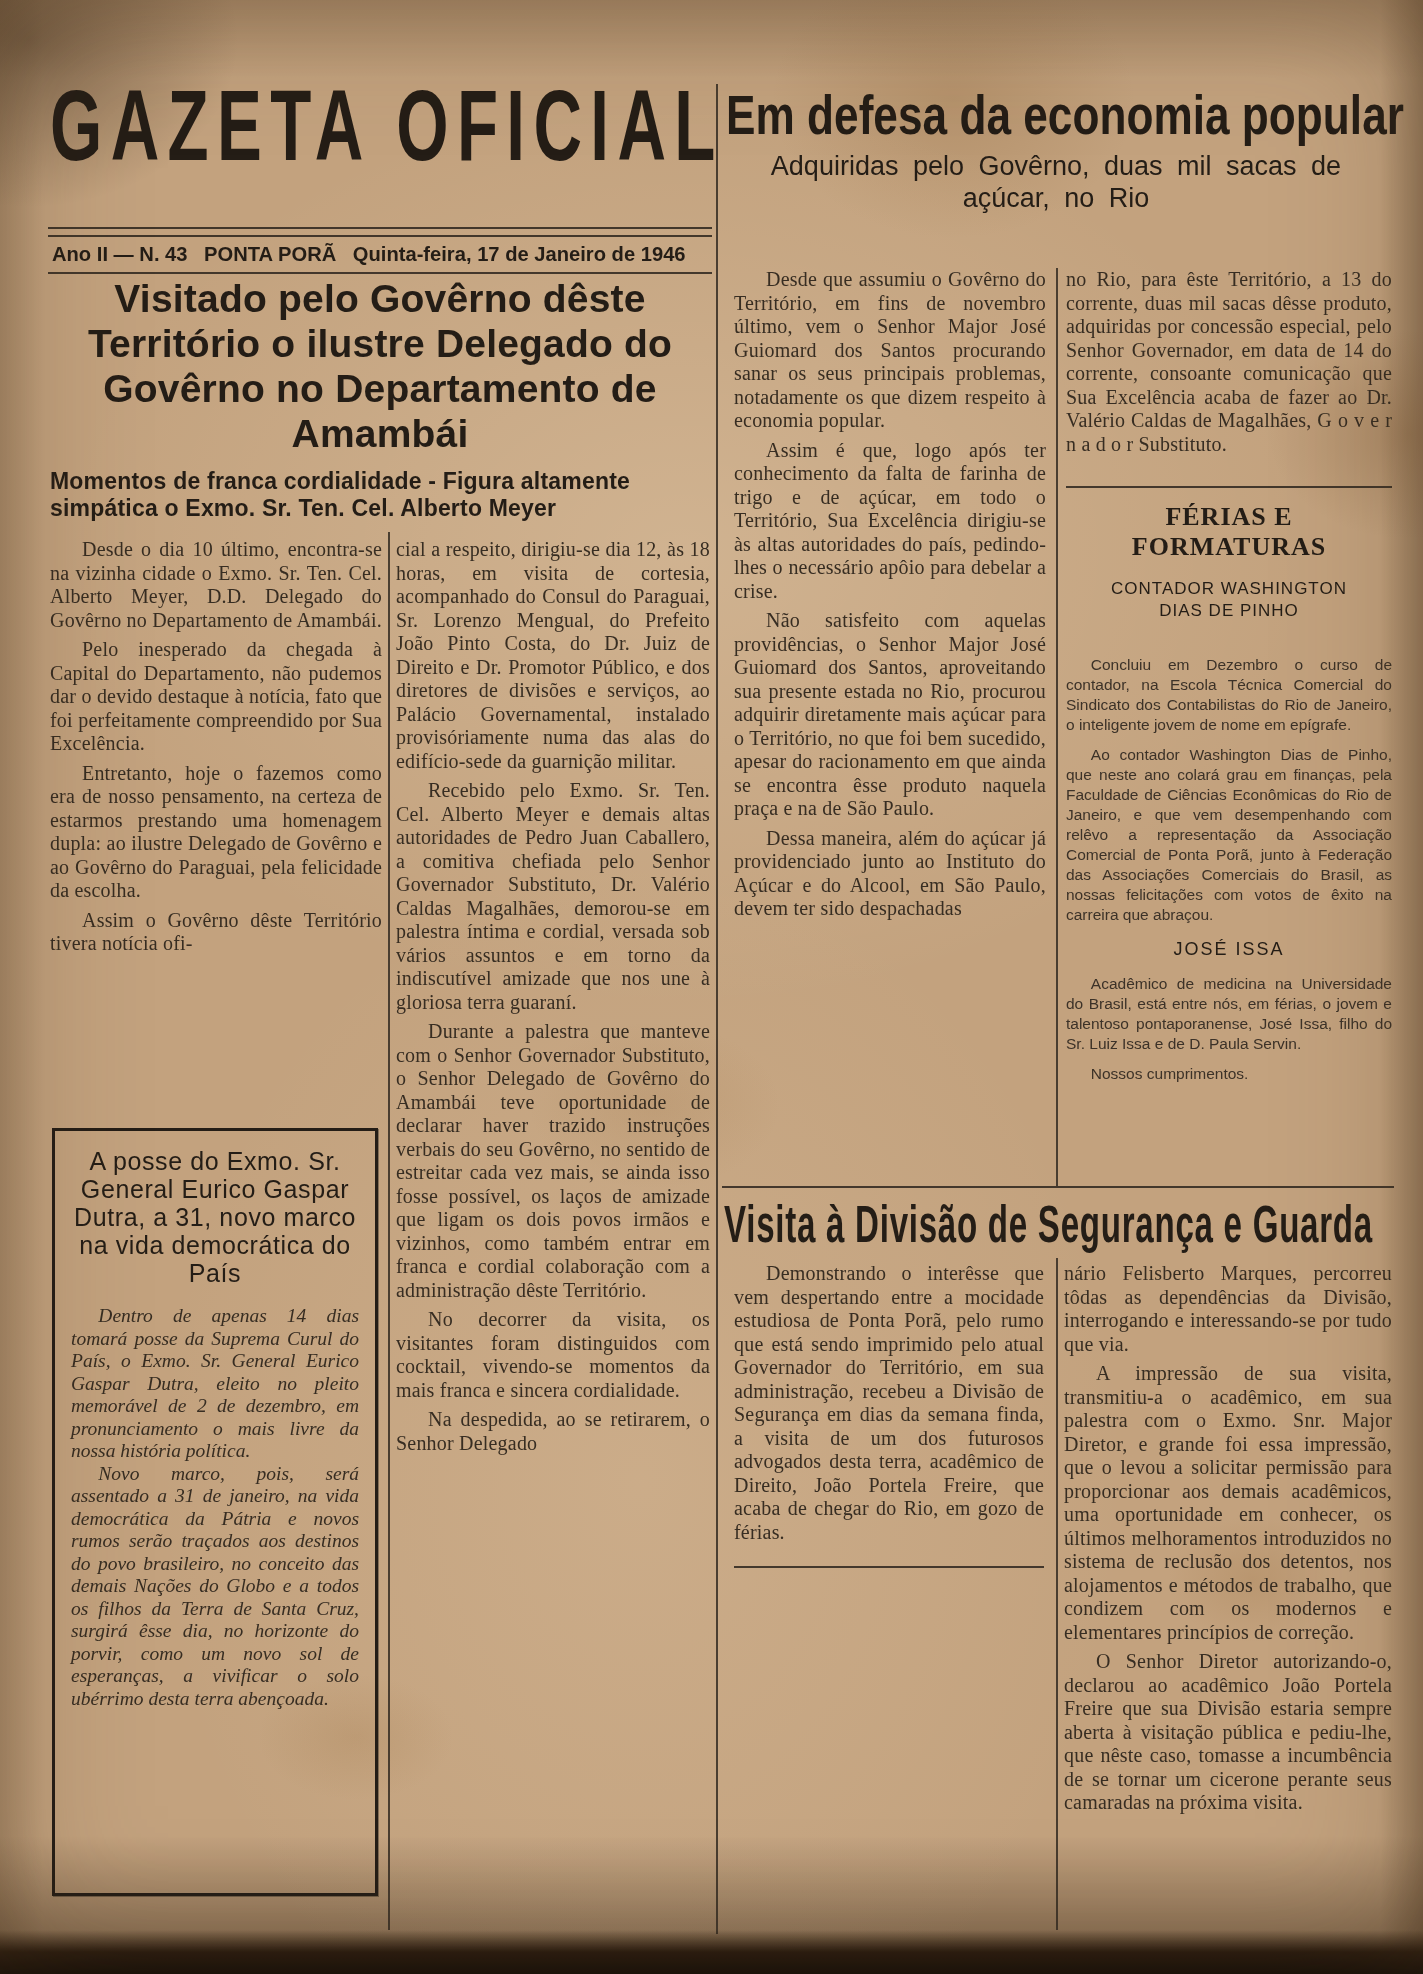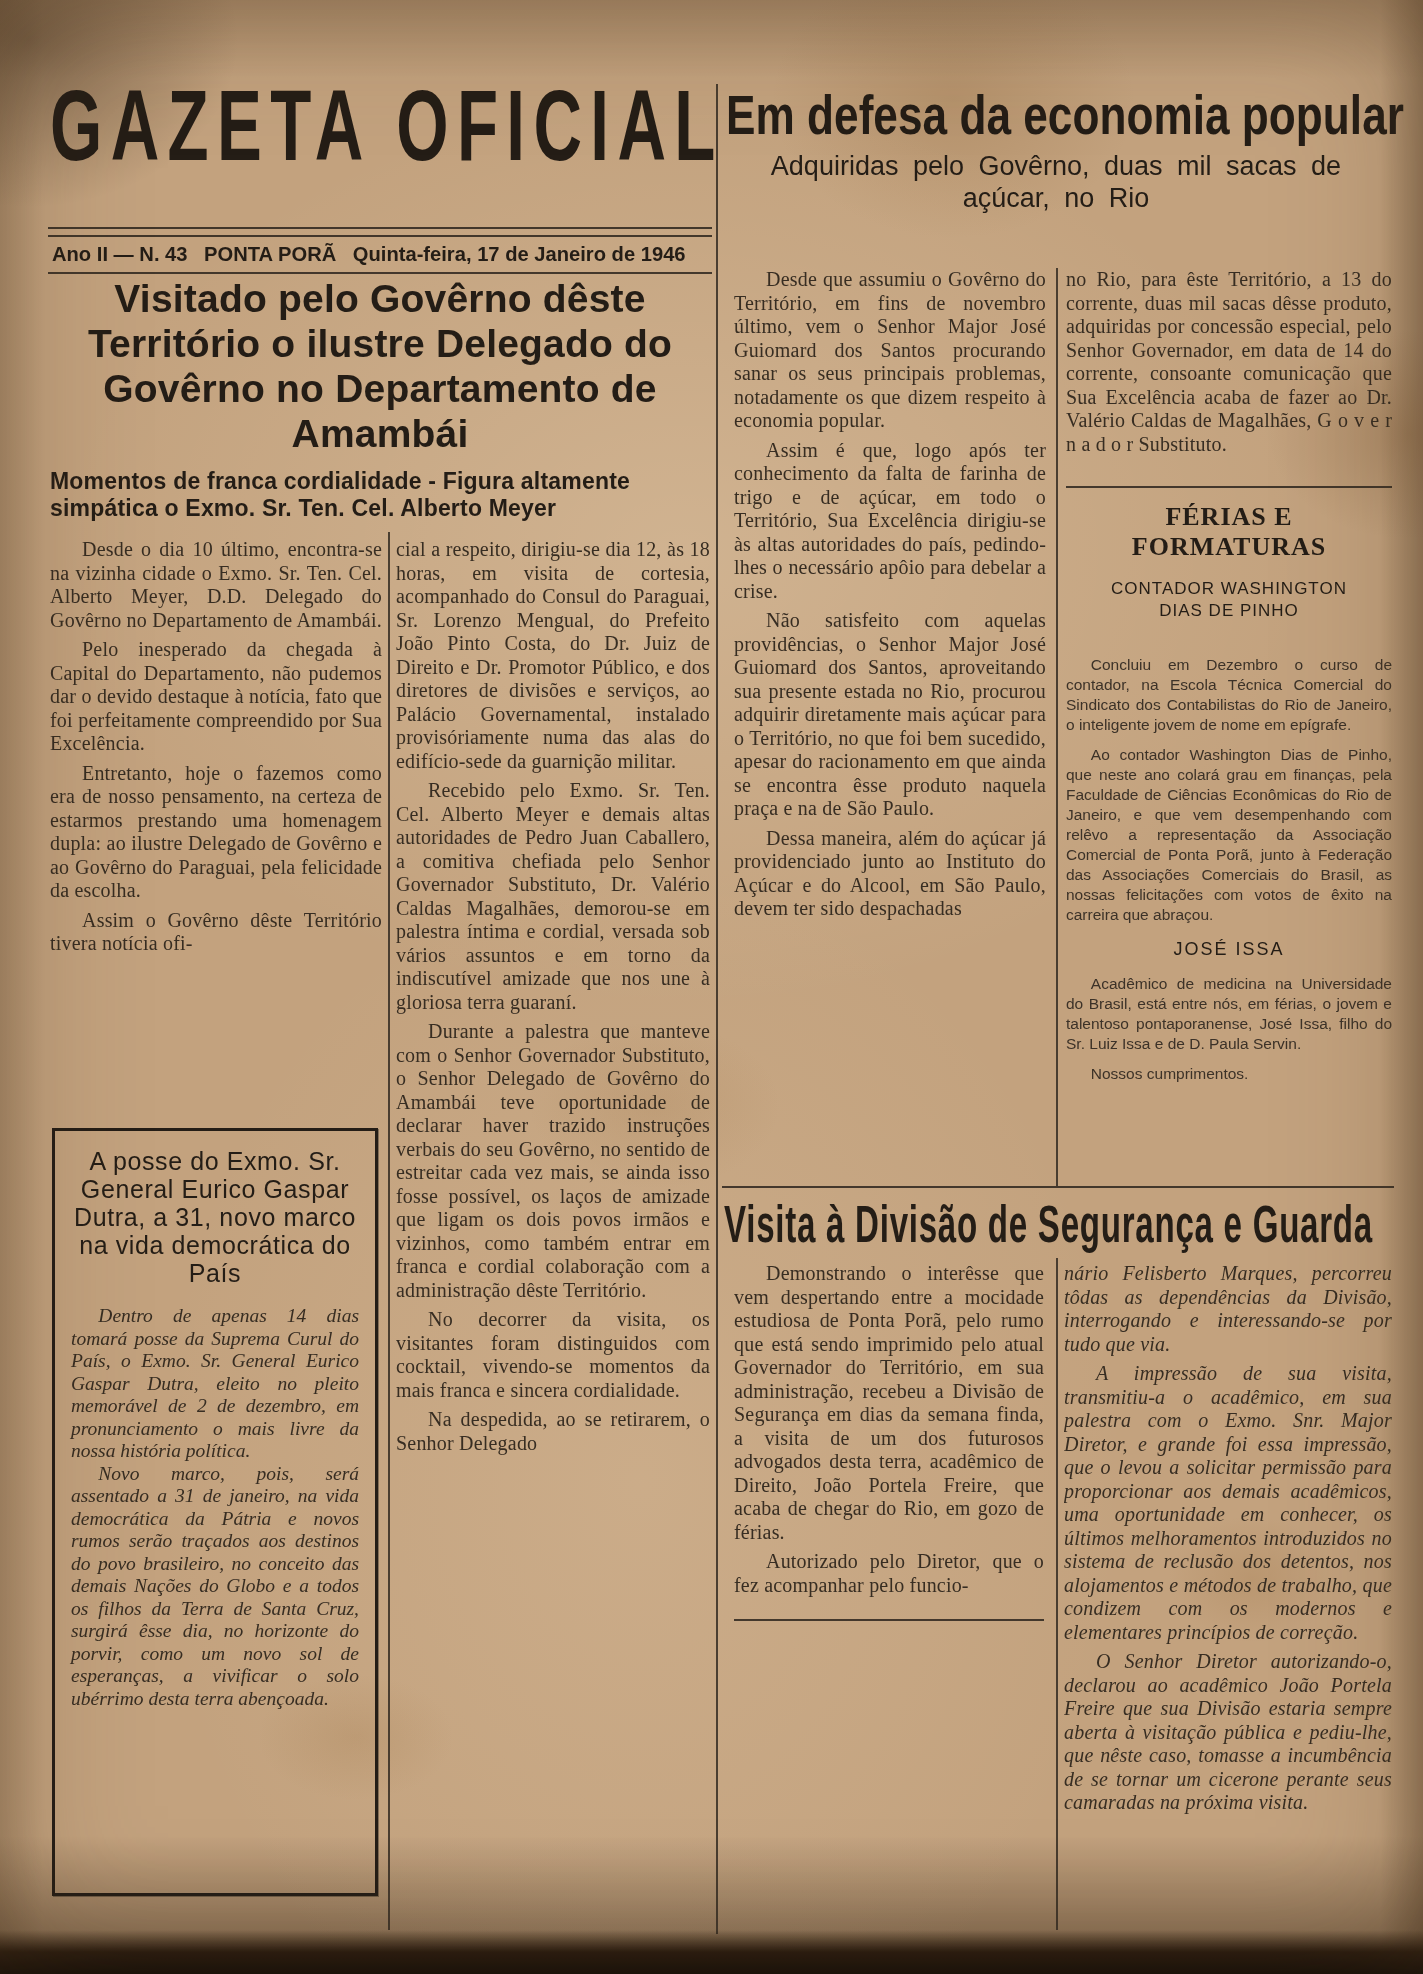--- a/index.html
+++ b/index.html
@@ -188,25 +188,24 @@
   </div>
 
   <div class="abs hrule" style="left:722px; top:1186px; width:672px;"></div>
   <div class="abs" style="left:724px; top:1198px;">
     <div class="headline-cond headline-vis">Visita à Divisão de Segurança e Guarda</div>
   </div>
 
   <div class="abs" style="left:734px; top:1262px; width:310px; height:668px; overflow:hidden;">
     <div class="bodycol" style="width:310px;">
       <p class="ind">Demonstrando o interêsse que vem despertando entre a mocidade estudiosa de Ponta Porã, pelo rumo que está sendo imprimido pelo atual Governador do Território, em sua administração, recebeu a Divisão de Segurança em dias da semana finda, a visita de um dos futurosos advogados desta terra, acadêmico de Direito, João Portela Freire, que acaba de chegar do Rio, em gozo de férias.</p>
-      <p class="ind">Autorizado pelo Diretor, que o fez acompanhar pelo funcio-</p>
     </div>
     <div class="hrule colrule"></div>
   </div>
 
-  <div class="abs bodycol" style="left:1064px; top:1262px; width:328px; height:668px;font-style:italic;">
+  <div class="abs bodycol" style="left:1064px; top:1262px; width:328px; height:668px;">
     <p class="noind">nário Felisberto Marques, percorreu tôdas as dependências da Divisão, interrogando e interessando-se por tudo que via.</p>
     <p class="ind">A impressão de sua visita, transmitiu-a o acadêmico, em sua palestra com o Exmo. Snr. Major Diretor, e grande foi essa impressão, que o levou a solicitar permissão para proporcionar aos demais acadêmicos, uma oportunidade em conhecer, os últimos melhoramentos introduzidos no sistema de reclusão dos detentos, nos alojamentos e métodos de trabalho, que condizem com os modernos e elementares princípios de correção.</p>
     <p class="ind">O Senhor Diretor autorizando-o, declarou ao acadêmico João Portela Freire que sua Divisão estaria sempre aberta à visitação pública e pediu-lhe, que nêste caso, tomasse a incumbência de se tornar um cicerone perante seus camaradas na próxima visita.</p>
   </div>
 
   <div class="photo-edge-bottom"></div>
 </div>
 
 </body></html>

